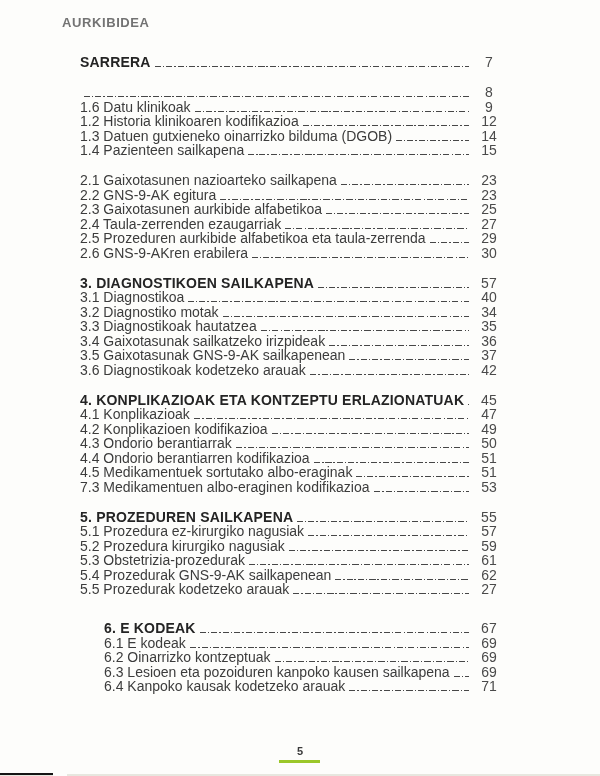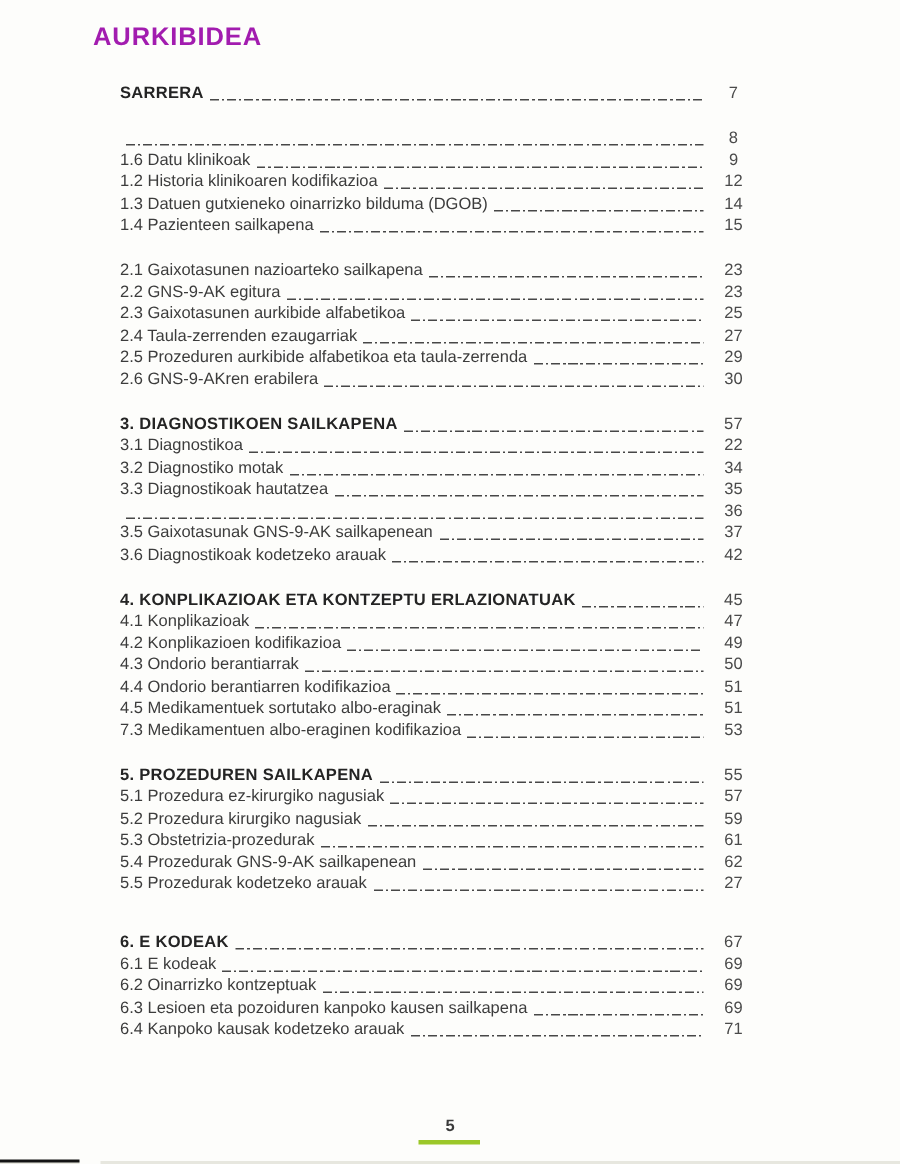--- a/index.html
+++ b/index.html
@@ -5,51 +5,51 @@
   html, body { margin: 0; padding: 0; }
   body {
     width: 600px; height: 776px;
     position: relative;
     background: #fdfdfb;
     font-family: "Liberation Sans", sans-serif;
     overflow: hidden;
   }
   .page-title {
     position: absolute; left: 62px; top: 15px;
-    font-size: 17px; font-weight: bold; color: #a21caf;
+    font-size: 13px; font-weight: bold; color: #737373;
     letter-spacing: 0.6px;
   }
   .toc {
     position: absolute; left: 80px; top: 55px; width: 426px;
     color: #3c3c3c;
   }
   .row {
     display: flex; align-items: baseline;
-    height: 14.5px; font-size: 11px; line-height: 14px;
+    height: 14.5px; font-size: 14px; line-height: 14px;
   }
   .row .lbl { white-space: nowrap; }
   .row.head { font-weight: bold; color: #242424; letter-spacing: 0.2px; }
   .leader {
     flex: 1 1 auto;
     align-self: flex-end;
     height: 4px;
     margin: 0 3px 2px 4px;
     background: repeating-linear-gradient(to right,
       #474747 0px, #474747 6px,
       transparent 6px, transparent 8px,
       #474747 8px, #474747 9.5px,
       transparent 9.5px, transparent 11.5px)
       left bottom / 100% 1.2px no-repeat;
   }
   .num {
     flex: 0 0 34px; width: 34px;
     text-align: center; color: #4a4a4a; font-weight: normal;
   }
   .section { margin-top: 15.5px; }
-  .section.sec-last { margin-top: 24.5px; }
+  .section.sec-last { margin-top: 24.5px; margin-left: 24px; }
   .footer-pagenum {
     position: absolute; left: 0; top: 745px; width: 600px;
     text-align: center;
     font-size: 11px; font-weight: bold; color: #3a3a3a;
   }
   .footer-rule {
     position: absolute; left: 279px; top: 760px;
     width: 41px; height: 3px;
     background: #9bc729;
   }
@@ -141,33 +141,34 @@
 
   <div class="section">
     <div class="row head">
       <span class="lbl">3. DIAGNOSTIKOEN SAILKAPENA</span>
       <span class="leader"></span>
       <span class="num">57</span>
     </div>
     <div class="row">
       <span class="lbl">3.1 Diagnostikoa</span>
       <span class="leader"></span>
-      <span class="num">22</span>
+      <span class="num">40</span>
     </div>
     <div class="row">
       <span class="lbl">3.2 Diagnostiko motak</span>
       <span class="leader"></span>
       <span class="num">34</span>
     </div>
     <div class="row">
       <span class="lbl">3.3 Diagnostikoak hautatzea</span>
       <span class="leader"></span>
       <span class="num">35</span>
     </div>
     <div class="row">
+      <span class="lbl">3.4 Gaixotasunak sailkatzeko irizpideak</span>
       <span class="leader"></span>
       <span class="num">36</span>
     </div>
     <div class="row">
       <span class="lbl">3.5 Gaixotasunak GNS-9-AK sailkapenean</span>
       <span class="leader"></span>
       <span class="num">37</span>
     </div>
     <div class="row">
       <span class="lbl">3.6 Diagnostikoak kodetzeko arauak</span>

